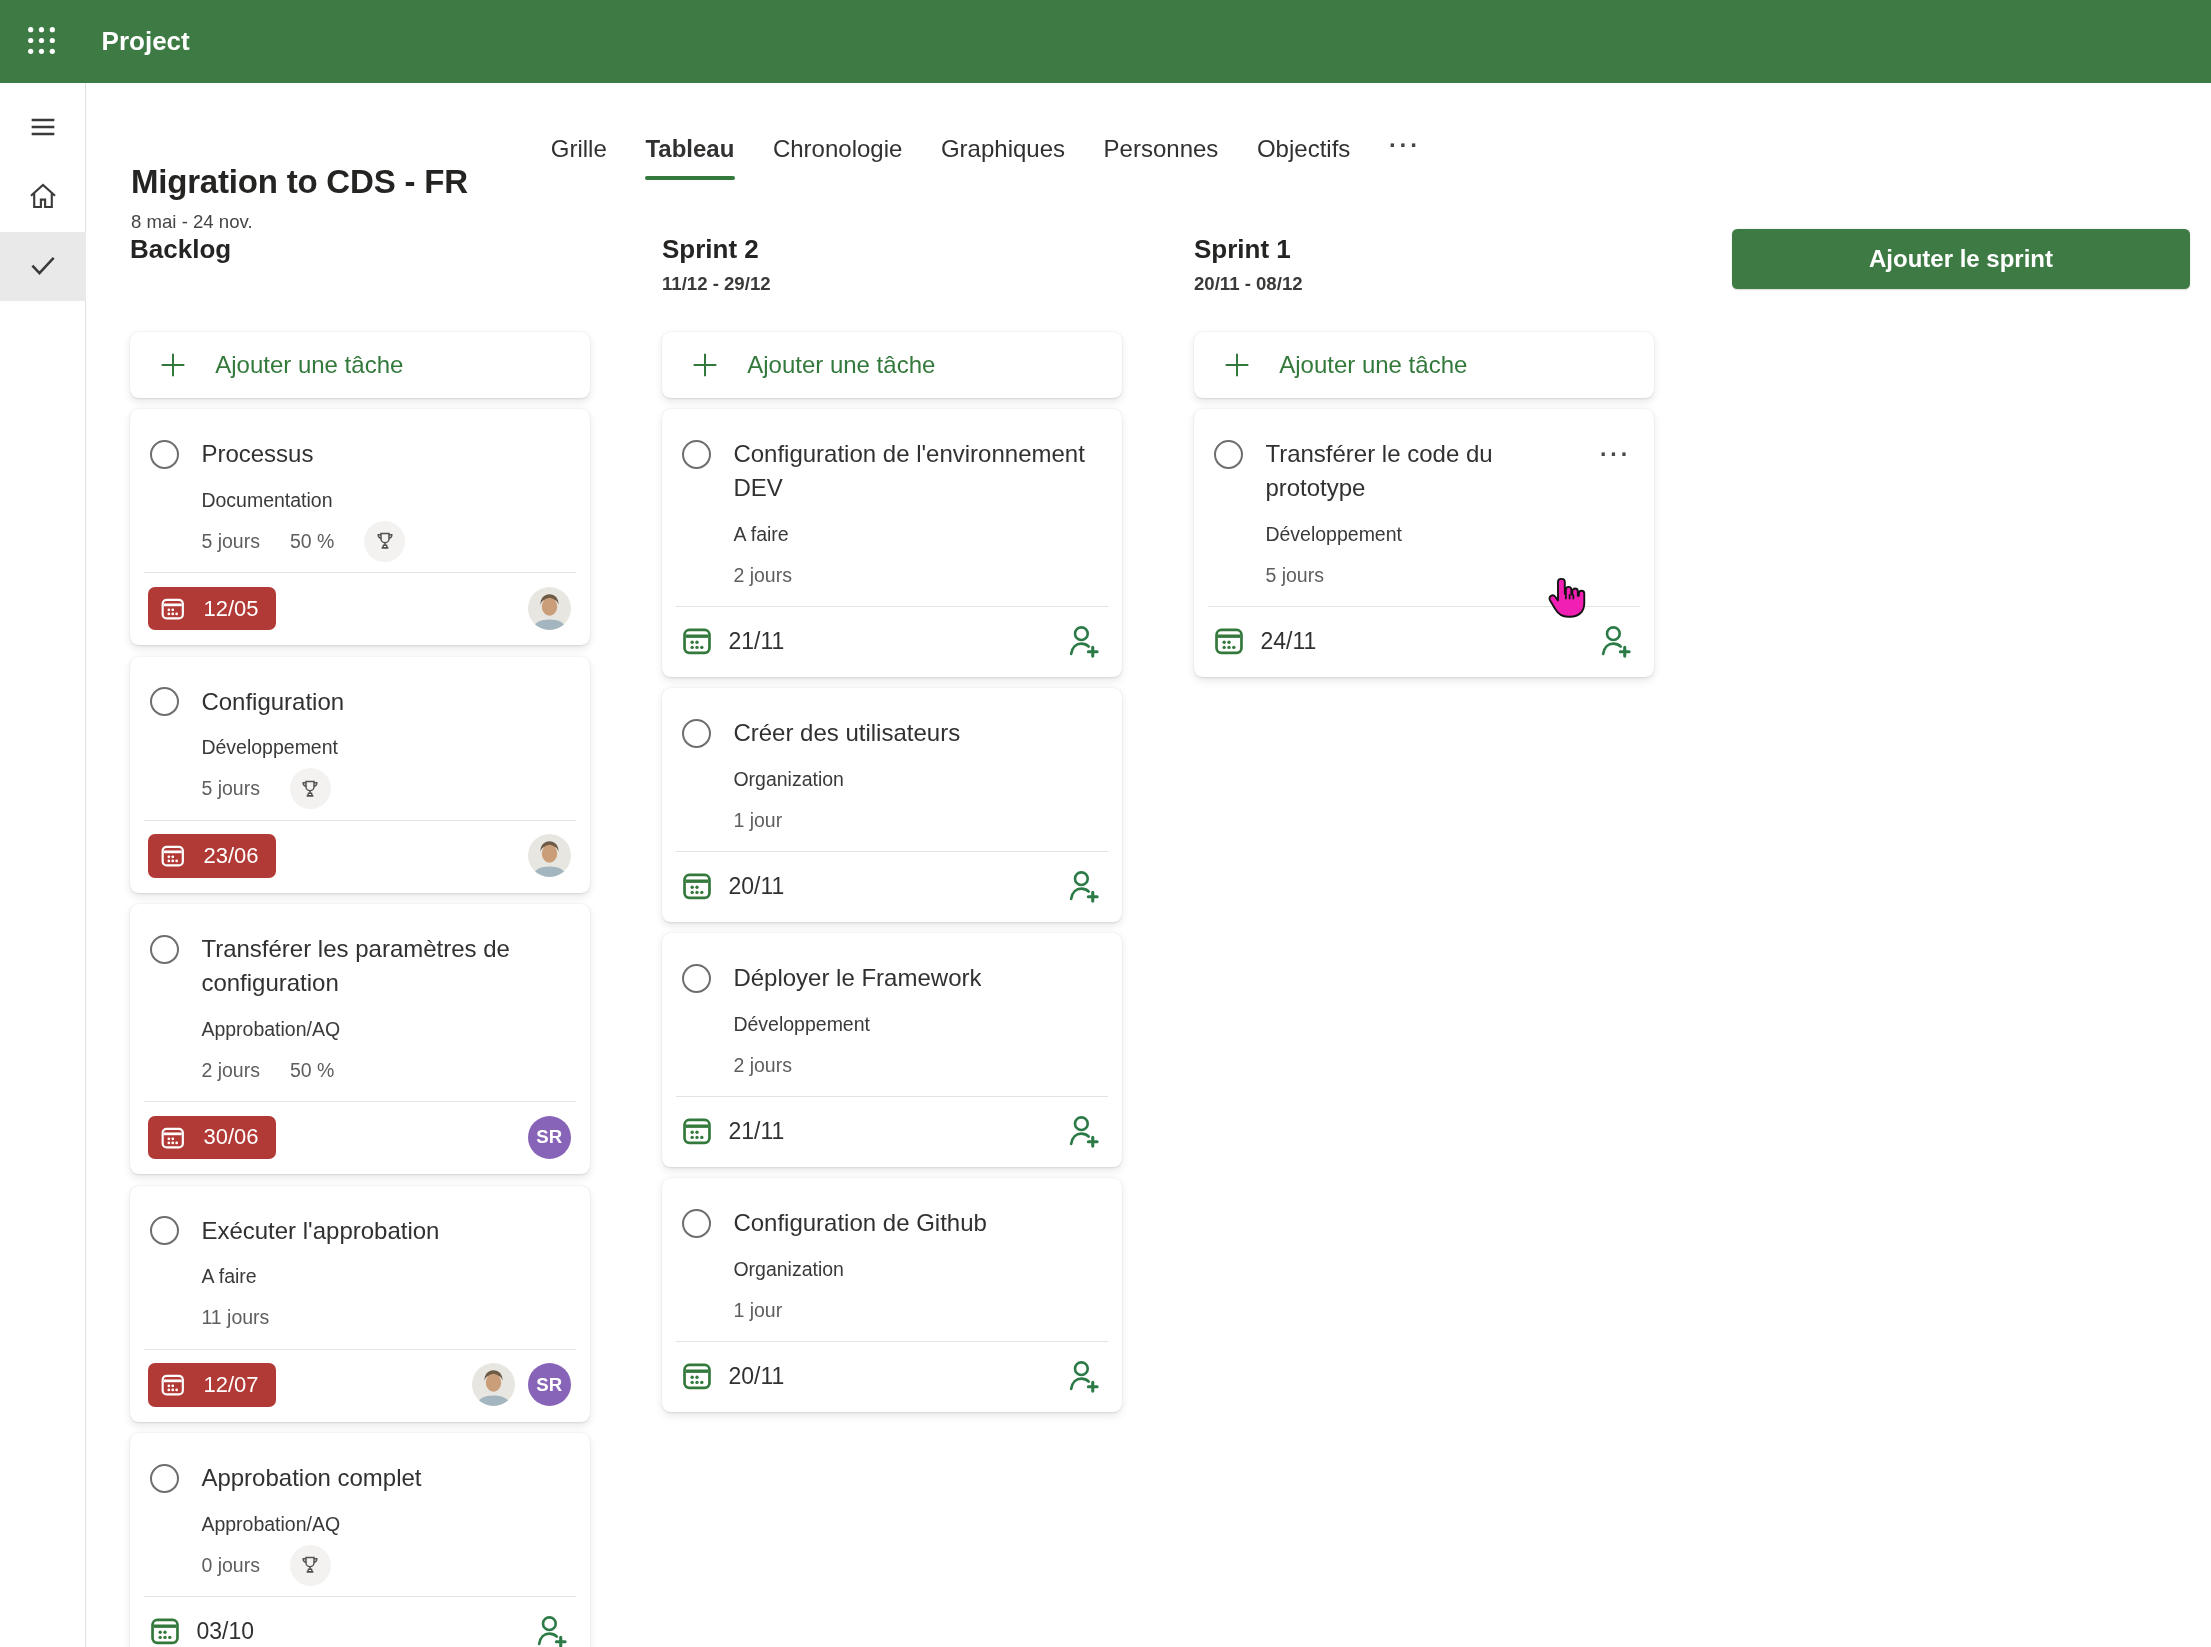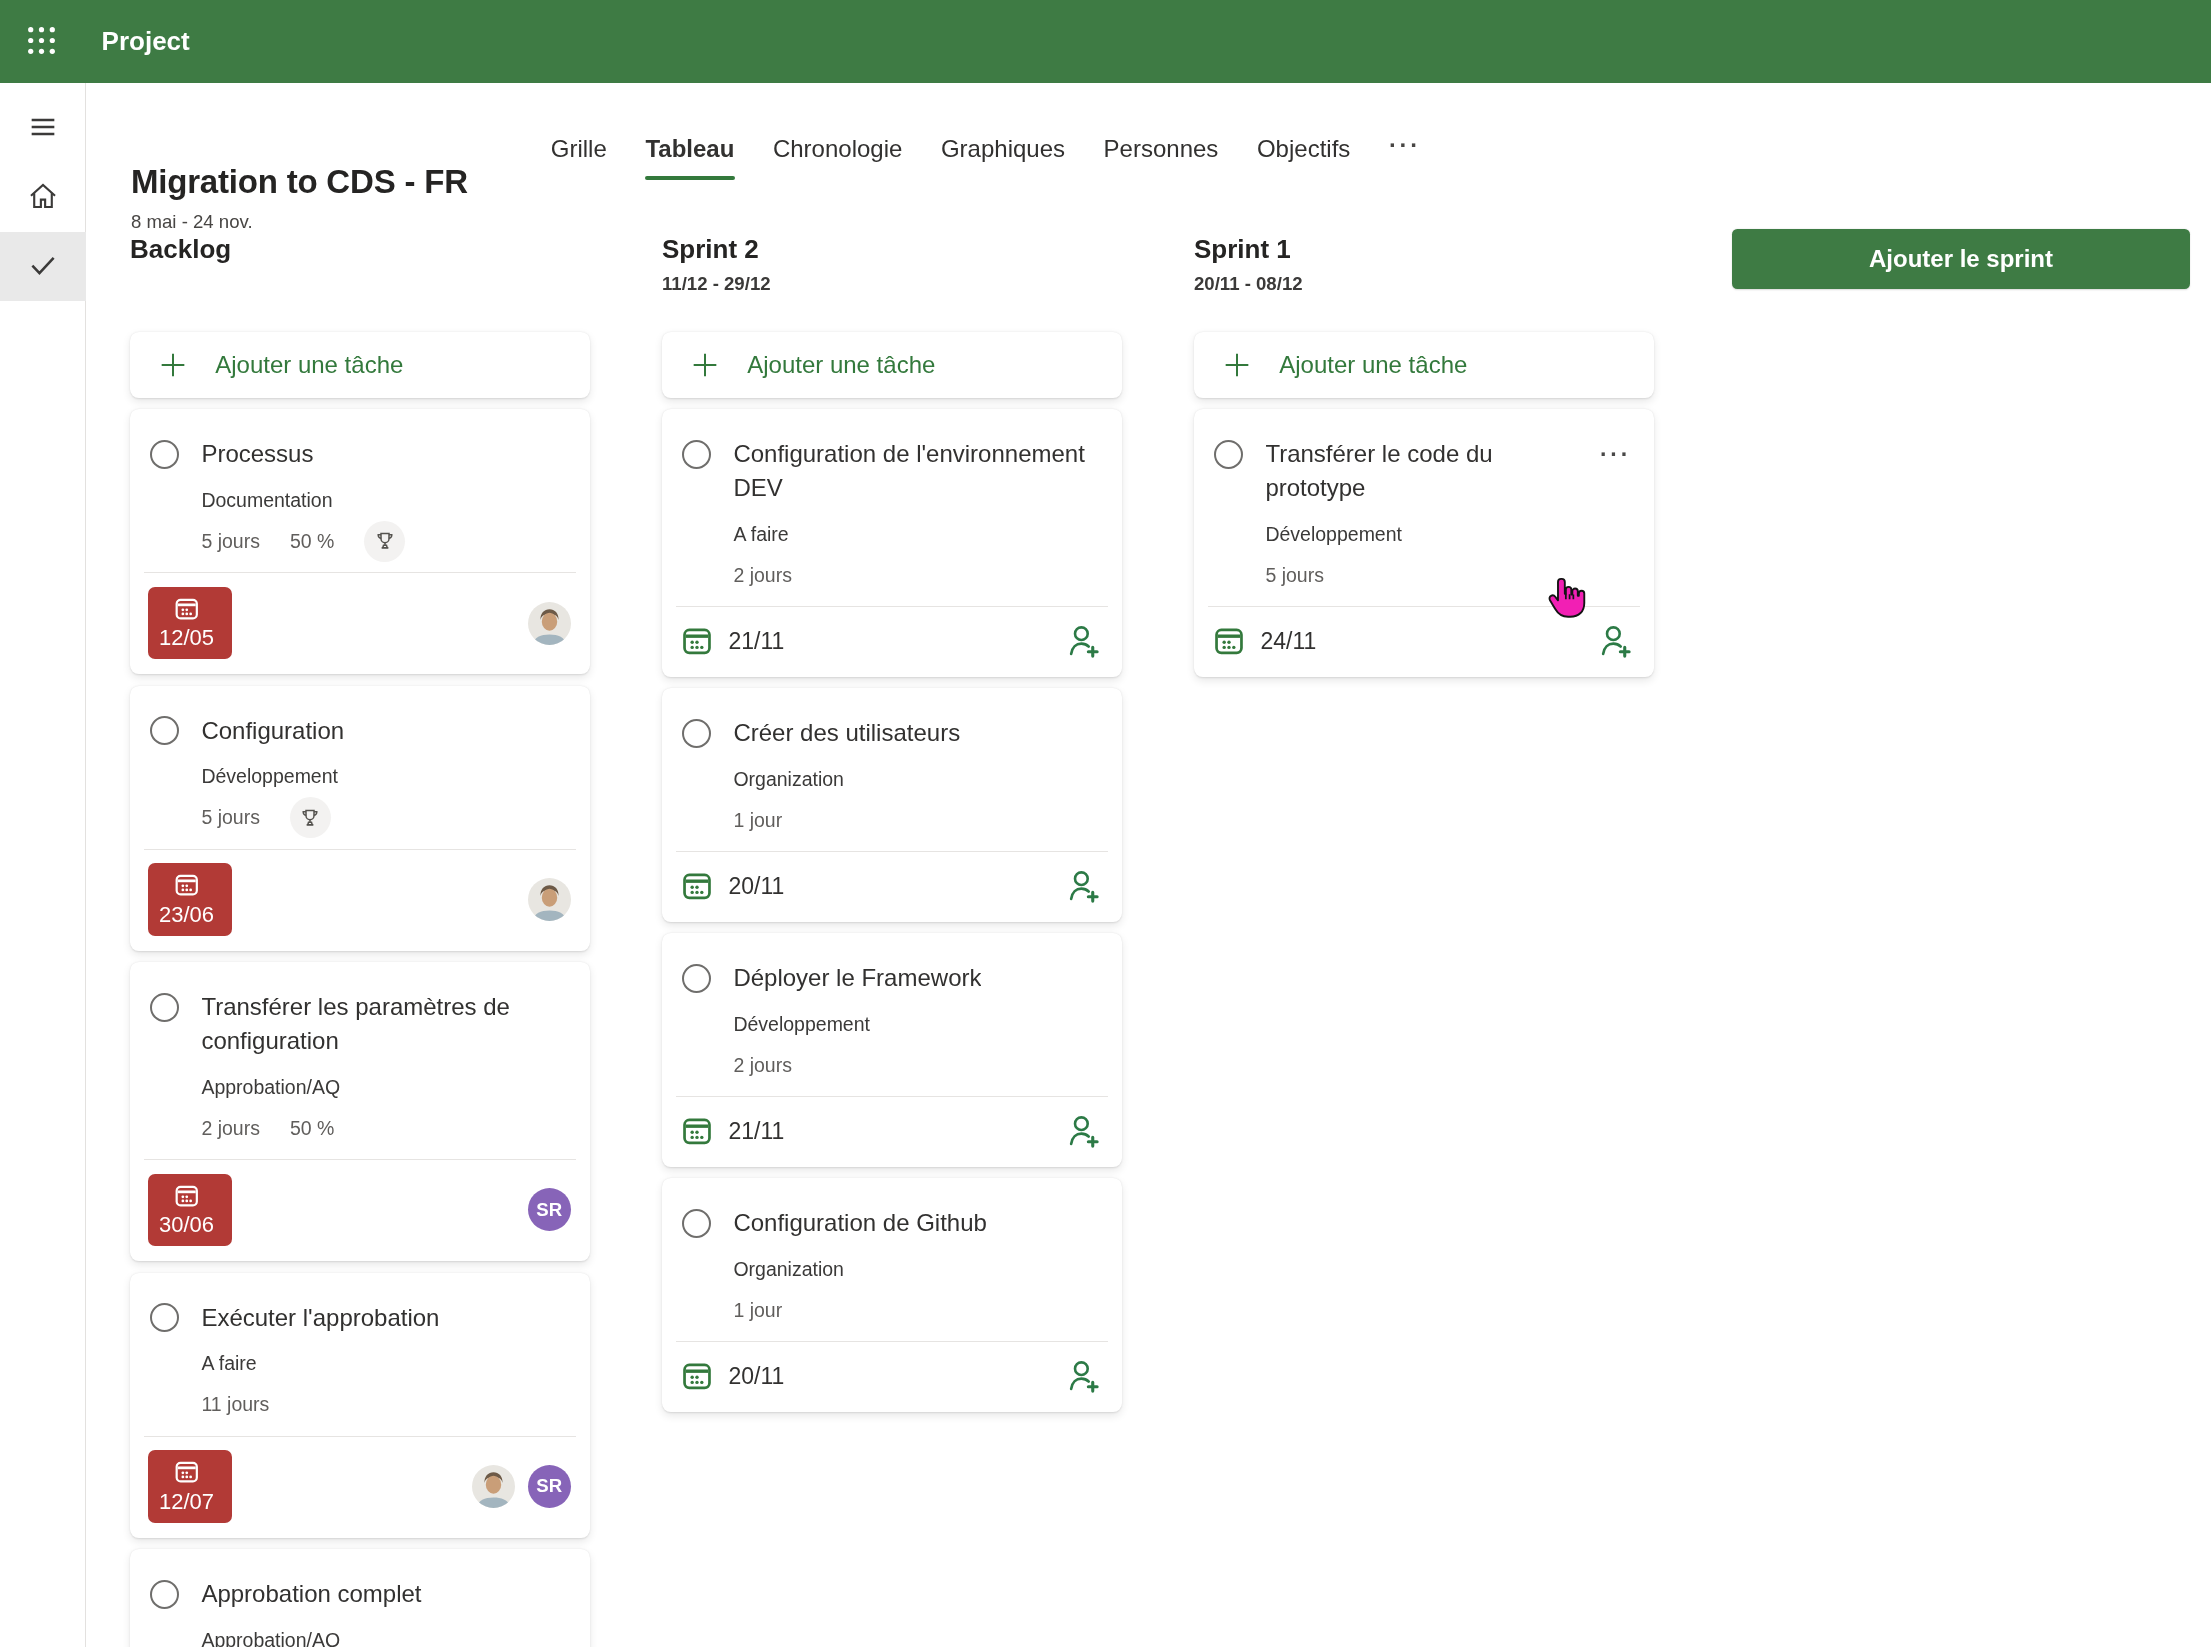--- a/index.html
+++ b/index.html
@@ -57,21 +57,21 @@
   .checkbox{width:29px;height:29px;border:2.7px solid #6f6e6c;border-radius:50%;background:#fff;flex:none;margin-top:2.7px;cursor:pointer;padding:0;}
   .card-main{flex:1;min-width:0;}
   .title-row{display:flex;align-items:flex-start;justify-content:space-between;gap:5.3px;}
   .card-title{font-size:24px;line-height:34px;color:var(--ink);overflow:hidden;}
   .more-btn{border:none;background:none;color:#494847;font-size:23px;font-weight:700;letter-spacing:2.7px;line-height:34px;padding:0;cursor:pointer;flex:none;font-family:inherit;}
   .bucket{margin-top:17.7px;font-size:19.5px;color:var(--ink2);line-height:23px;}
   .meta{margin-top:8.9px;min-height:41px;display:flex;align-items:center;gap:30px;font-size:19.5px;color:var(--gray);}
   .trophy-badge{width:41px;height:41px;border-radius:50%;background:#f3f2f1;display:flex;align-items:center;justify-content:center;color:#55534f;flex:none;}
   .trophy-badge svg{width:24px;height:24px;}
   .card-footer{margin:10.6px 14px 0;border-top:0.9px solid var(--line);padding:13.3px 5.3px 15px 3.5px;display:flex;align-items:center;justify-content:space-between;min-height:44px;}
-  .date-chip{display:inline-flex;align-items:center;gap:3px;background:var(--late);color:#fff;border-radius:7px;padding:8px 17.7px 8px 11.5px;font-size:22px;flex-direction:column;}
+  .date-chip{display:inline-flex;align-items:center;gap:17px;background:var(--late);color:#fff;border-radius:7px;padding:8px 17.7px 8px 11.5px;font-size:22px;}
   .date-chip svg{width:27.5px;height:27.5px;}
   .date-plain{display:inline-flex;align-items:center;gap:15px;color:var(--ink);font-size:23px;}
   .date-plain svg{width:34px;height:34px;color:var(--accent);}
   .avatars{display:flex;align-items:center;gap:12.4px;}
   .avatar{width:43px;height:43px;border-radius:50%;overflow:hidden;flex:none;}
   .avatar svg{width:43px;height:43px;display:block;}
   .avatar.initials{display:flex;align-items:center;justify-content:center;color:#fff;font-size:18.6px;font-weight:600;}
   .assign-btn{width:41px;height:41px;border:none;background:none;padding:0;color:#2c7a46;cursor:pointer;flex:none;}
   .assign-btn svg{width:39px;height:39px;}
   

